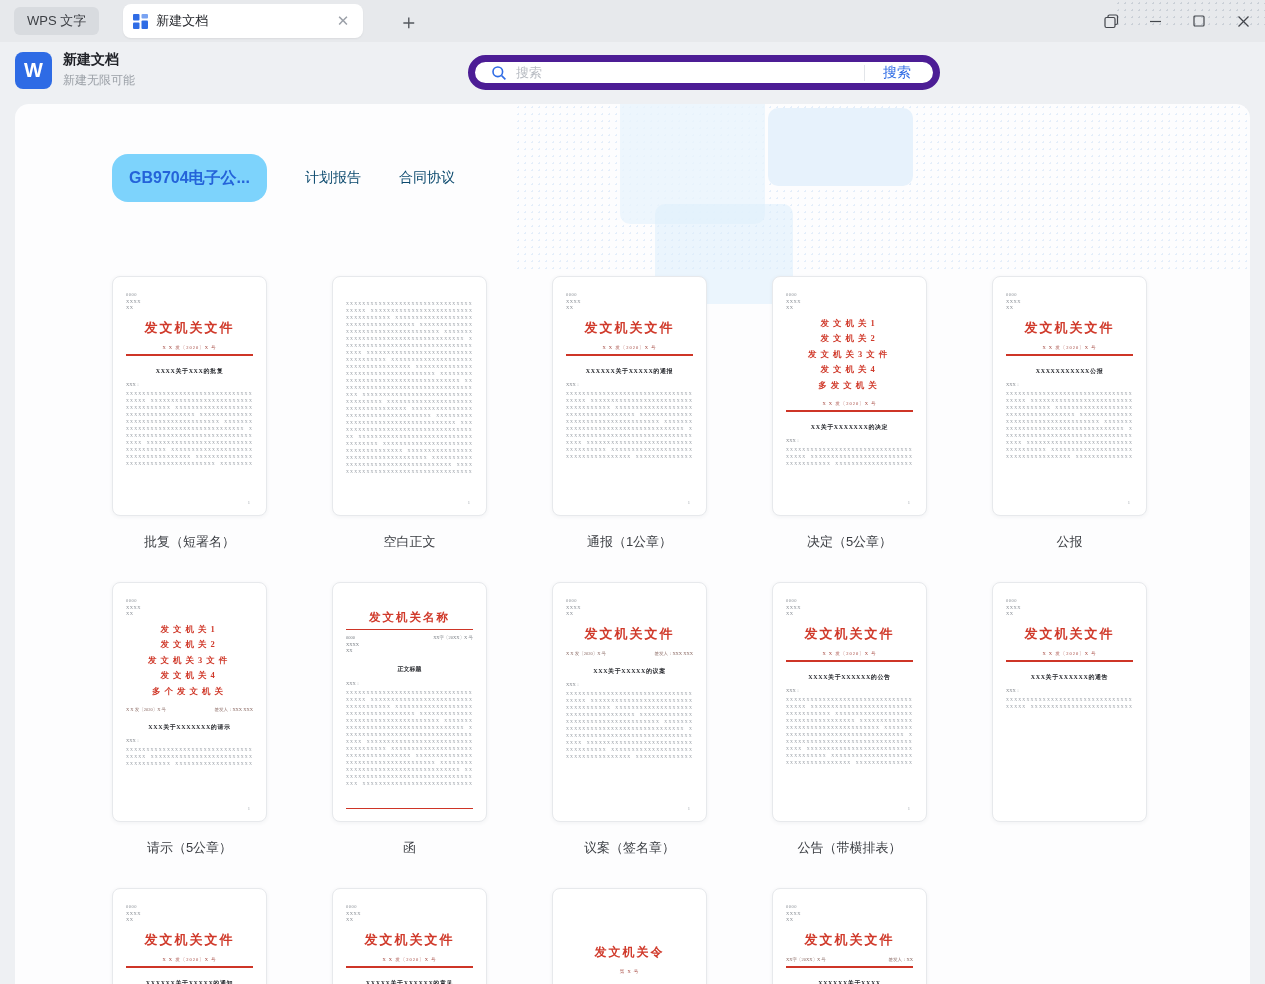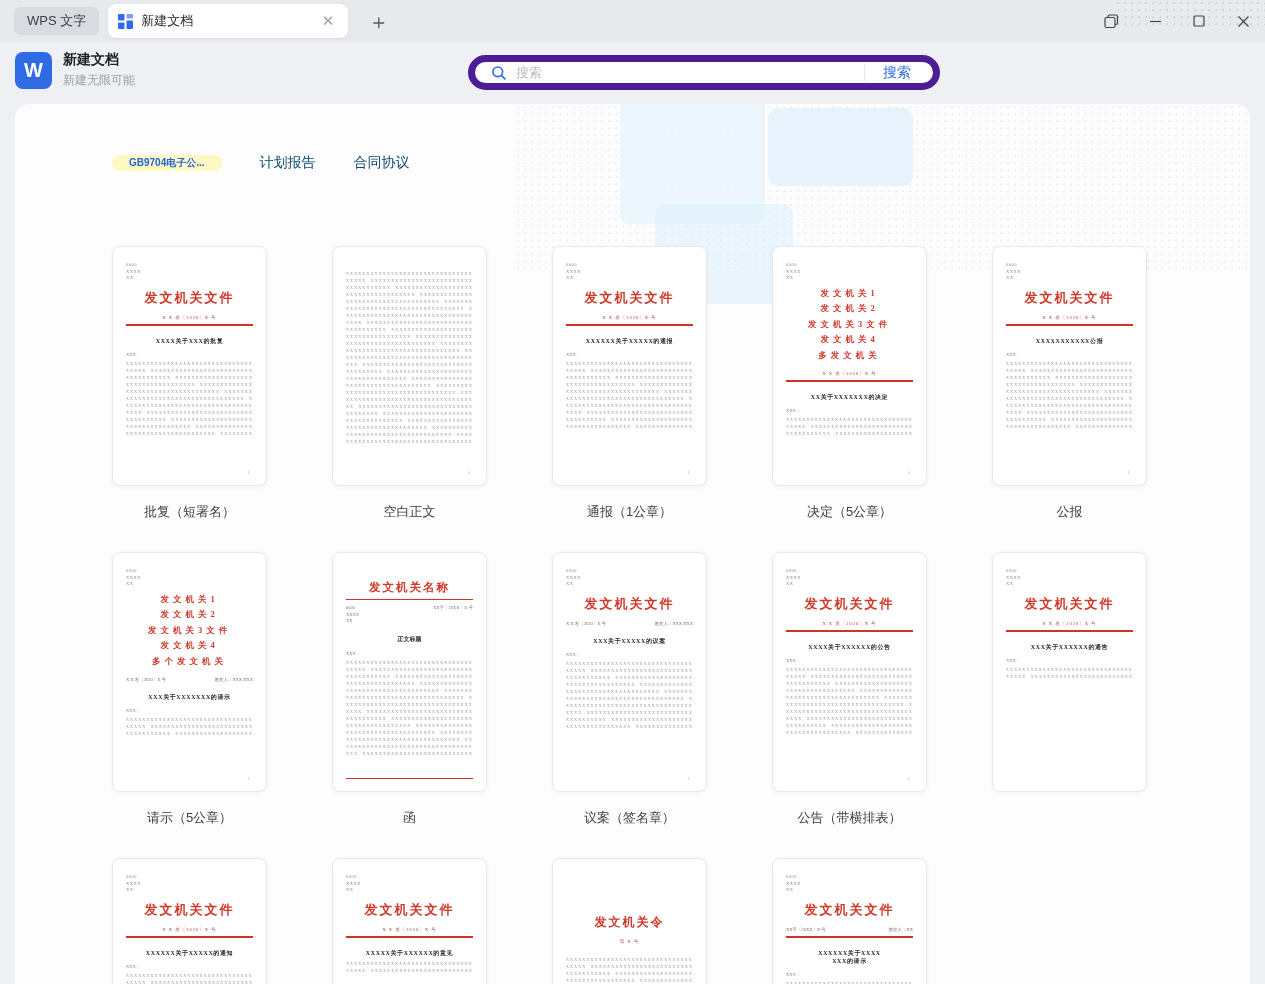--- a/index.html
+++ b/index.html
@@ -1,20 +1,20 @@
 <!DOCTYPE html>
 <html><head>
 <meta charset="utf-8">
 <style>
   * { margin:0; padding:0; box-sizing:border-box; }
   html,body { width:1265px; height:984px; overflow:hidden;
     font-family:"Liberation Sans","DejaVu Sans",sans-serif; background:#eef0f3; }
 
   
-  .tabbar { position:relative; height:42px; background:#e7e9ec; display:flex; align-items:center; }
+  .tabbar { position:relative; height:42px; background:#e7e9ec; display:flex; align-items:center;gap:15px; }
   .tabbar .dots { position:absolute; right:0; top:0; width:150px; height:26px;
     background:radial-gradient(rgba(150,160,175,.35) 1px, transparent 1px) 0 0/7px 7px; }
   .appbtn { margin-left:14px; height:28px; padding:0 13px; background:#d8dbdf; border-radius:6px;
     display:flex; align-items:center; font-size:13px; color:#3c3f44; }
   .doctab { margin-left:9px; width:240px; height:34px; background:#fff; border-radius:8px;
     display:flex; align-items:center; padding:0 10px; box-shadow:0 1px 2px rgba(0,0,0,.06); position:relative; z-index:2;}
   .doctab .ticon { width:15px; height:15px; margin-right:8px; flex:0 0 auto; }
   .doctab .tlabel { font-size:13px; color:#26282d; flex:1; }
   .doctab .tclose { font-size:15px; color:#9ba0a8; padding:0 4px; cursor:pointer; }
   .newtab { margin-left:12px; font-size:21px; color:#55585e; line-height:1; padding:2px 8px; }
@@ -40,22 +40,22 @@
   .panel { position:absolute; left:15px; right:15px; top:104px; bottom:0; background:#fdfdfe;
     border-radius:14px 14px 0 0; overflow:hidden; }
   .deco { position:absolute; pointer-events:none; }
   .deco.dotsA { left:500px; right:0; top:0; height:165px;
     background:radial-gradient(rgba(130,180,235,.20) 1px, transparent 1px) 0 0/7px 7px; }
   .deco.blobA { left:753px; top:4px; width:145px; height:78px; background:#e7f2fc; border-radius:10px; }
   .deco.blobB { left:605px; top:0; width:145px; height:120px; background:#e9f4fd; opacity:.8; border-radius:0 0 10px 10px; }
   .deco.blobC { left:640px; top:100px; width:138px; height:100px; background:#ddeefb; opacity:.55; border-radius:10px; }
 
   .cattabs { position:relative; margin:50px 0 0 97px; display:flex; align-items:center; gap:38px; }
-  .catpill { height:16px; padding:0 17px; border-radius:16px; background:#fef9c3; color:#2463d9;
-    font-size:10px; font-weight:bold; display:flex; align-items:center; }
+  .catpill { height:48px; padding:0 17px; border-radius:16px; background:#7dd3fc; color:#2463d9;
+    font-size:16px; font-weight:bold; display:flex; align-items:center; }
   .cattab { font-size:14px; color:#0c4a6e; }
 
   .grid { position:relative; margin:74px 0 0 97px; display:grid;
     grid-template-columns:repeat(5,155px); column-gap:65px; row-gap:31px; }
   .cell { width:155px; }
   .thumb { width:155px; height:240px; background:#fff; border:1px solid #e7e9ec; border-radius:8px;
     box-shadow:0 1px 4px rgba(40,50,70,.06); position:relative; overflow:hidden; cursor:pointer; }
   .cardlabel { margin-top:17px; text-align:center; font-size:13px; color:#3a3d42; height:18px; }
 
   

